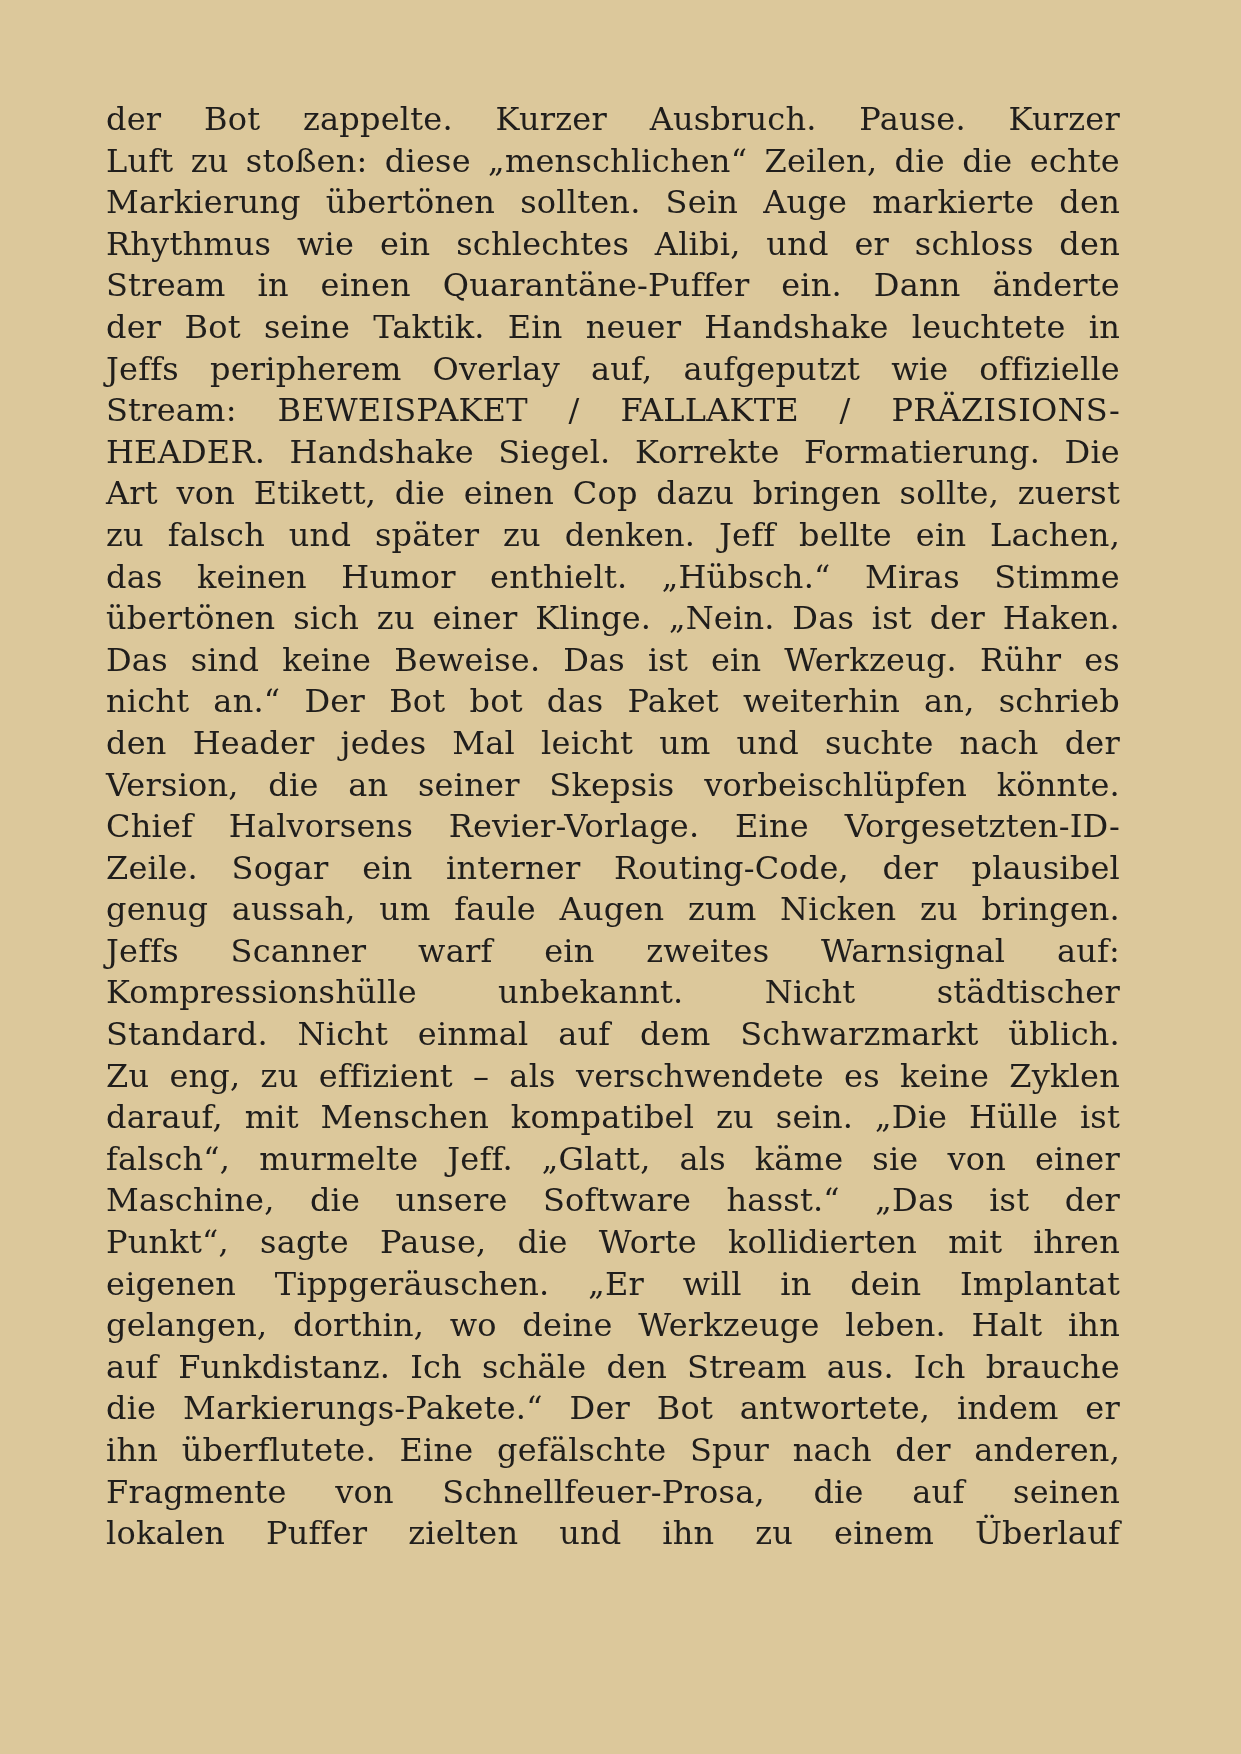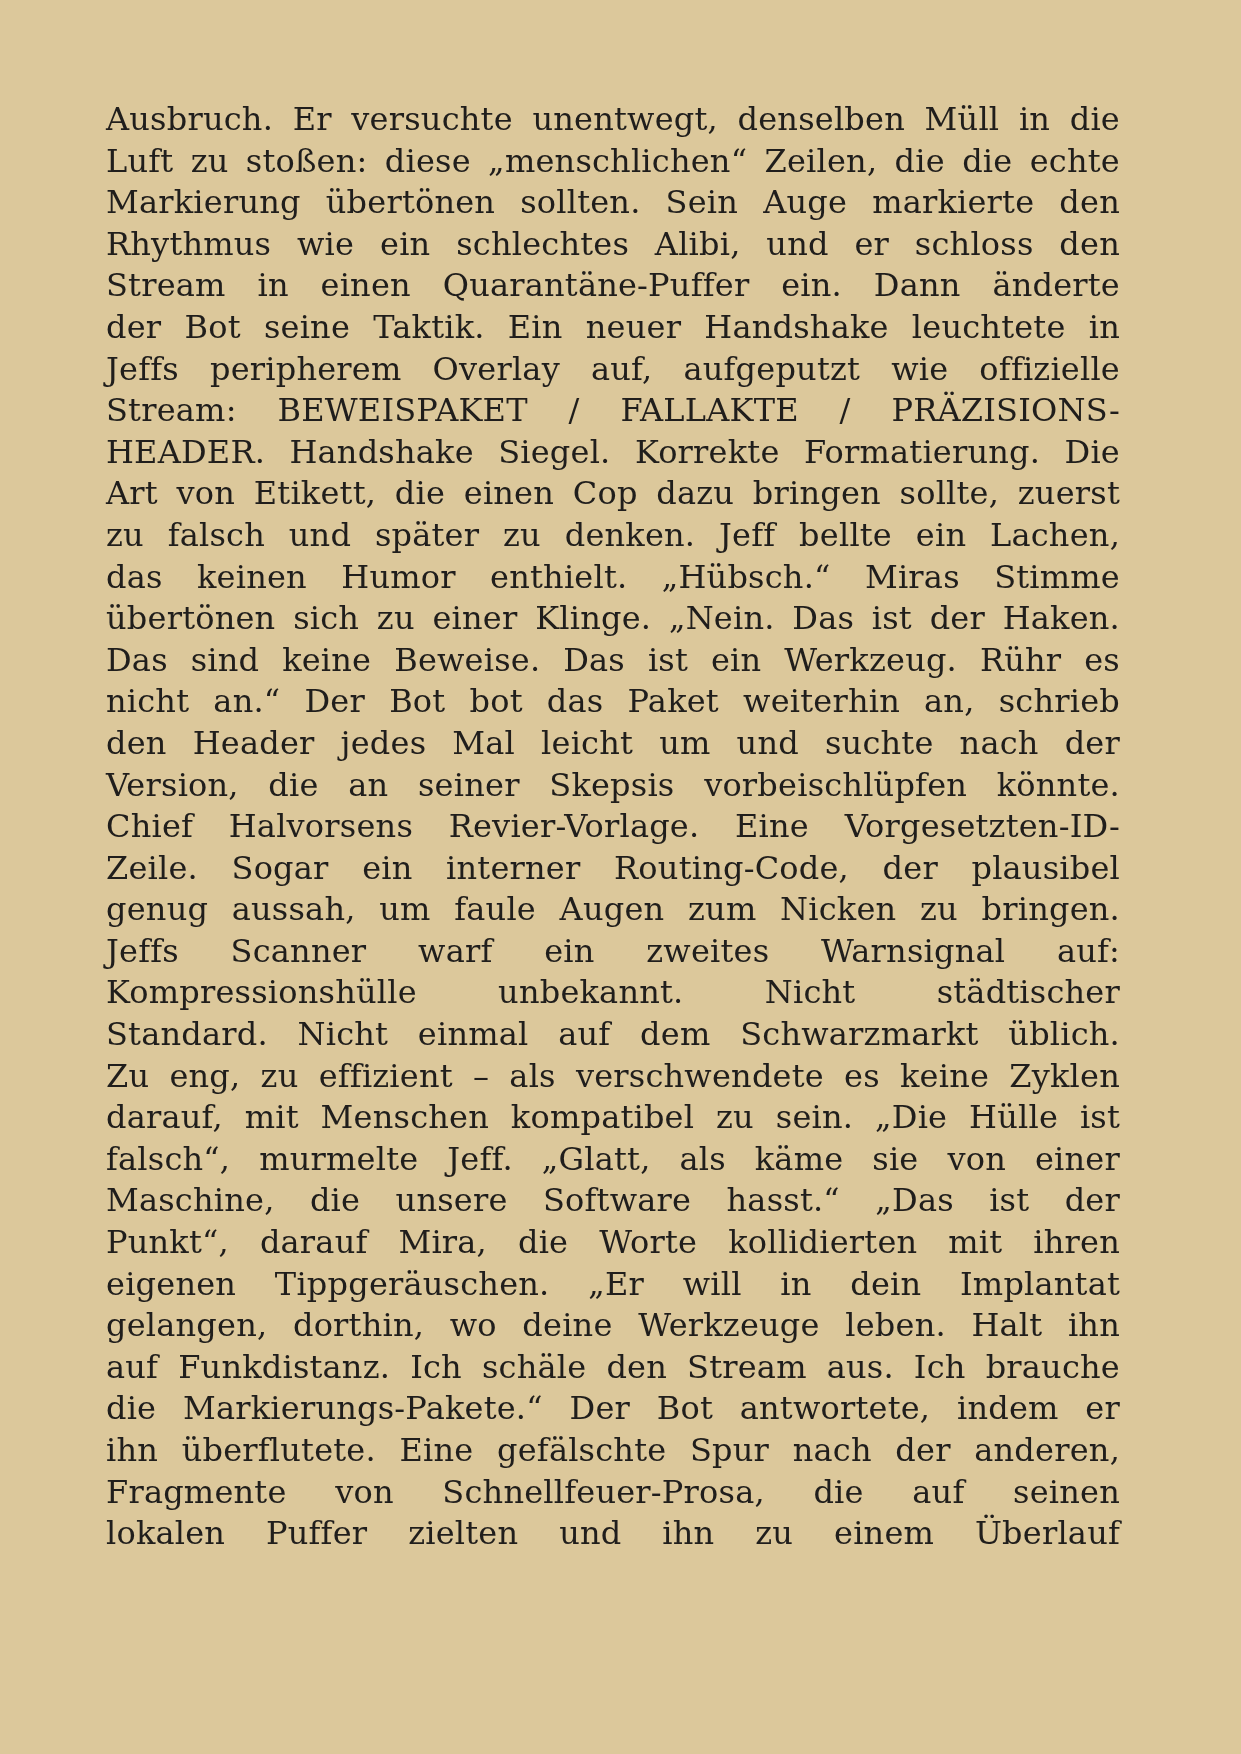--- a/index.html
+++ b/index.html
@@ -34,21 +34,21 @@
     text-align-last:justify;
     white-space:normal;
     letter-spacing:0.2px;
   }
 </style>
 </head>
 <body>
 
 <div class="page">
   <div class="text-block">
-      <div class="line">Ausbruch. Er versuchte unentwegt, denselben Müll in die</div>
+      <div class="line">der Bot zappelte. Kurzer Ausbruch. Pause. Kurzer</div>
       <div class="line">Luft zu stoßen: diese „menschlichen“ Zeilen, die die echte</div>
       <div class="line">Markierung übertönen sollten. Sein Auge markierte den</div>
       <div class="line">Rhythmus wie ein schlechtes Alibi, und er schloss den</div>
       <div class="line">Stream in einen Quarantäne-Puffer ein. Dann änderte</div>
       <div class="line">der Bot seine Taktik. Ein neuer Handshake leuchtete in</div>
       <div class="line">Jeffs peripherem Overlay auf, aufgeputzt wie offizielle</div>
       <div class="line">Stream: BEWEISPAKET / FALLAKTE / PRÄZISIONS-</div>
       <div class="line">HEADER. Handshake Siegel. Korrekte Formatierung. Die</div>
       <div class="line">Art von Etikett, die einen Cop dazu bringen sollte, zuerst</div>
       <div class="line">zu falsch und später zu denken. Jeff bellte ein Lachen,</div>
@@ -61,21 +61,21 @@
       <div class="line">Chief Halvorsens Revier-Vorlage. Eine Vorgesetzten-ID-</div>
       <div class="line">Zeile. Sogar ein interner Routing-Code, der plausibel</div>
       <div class="line">genug aussah, um faule Augen zum Nicken zu bringen.</div>
       <div class="line">Jeffs Scanner warf ein zweites Warnsignal auf:</div>
       <div class="line">Kompressionshülle unbekannt. Nicht städtischer</div>
       <div class="line">Standard. Nicht einmal auf dem Schwarzmarkt üblich.</div>
       <div class="line">Zu eng, zu effizient – als verschwendete es keine Zyklen</div>
       <div class="line">darauf, mit Menschen kompatibel zu sein. „Die Hülle ist</div>
       <div class="line">falsch“, murmelte Jeff. „Glatt, als käme sie von einer</div>
       <div class="line">Maschine, die unsere Software hasst.“ „Das ist der</div>
-      <div class="line">Punkt“, darauf Mira, die Worte kollidierten mit ihren</div>
+      <div class="line">Punkt“, sagte Pause, die Worte kollidierten mit ihren</div>
       <div class="line">eigenen Tippgeräuschen. „Er will in dein Implantat</div>
       <div class="line">gelangen, dorthin, wo deine Werkzeuge leben. Halt ihn</div>
       <div class="line">auf Funkdistanz. Ich schäle den Stream aus. Ich brauche</div>
       <div class="line">die Markierungs-Pakete.“ Der Bot antwortete, indem er</div>
       <div class="line">ihn überflutete. Eine gefälschte Spur nach der anderen,</div>
       <div class="line">Fragmente von Schnellfeuer-Prosa, die auf seinen</div>
       <div class="line">lokalen Puffer zielten und ihn zu einem Überlauf</div>
     </div>
 </div>
 

